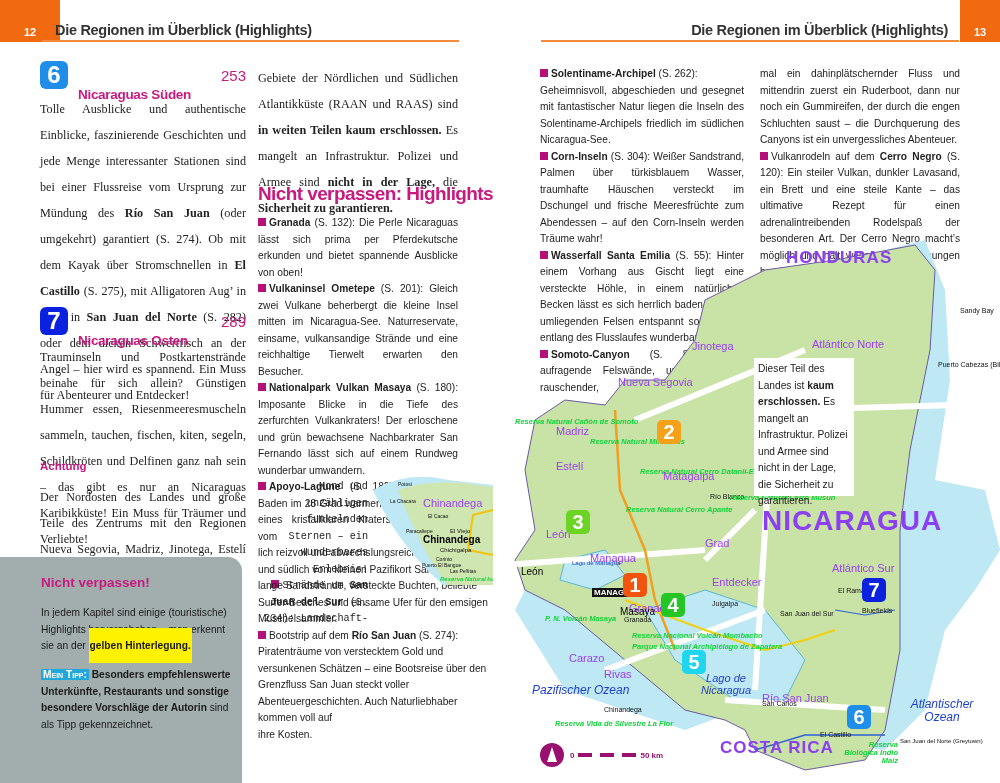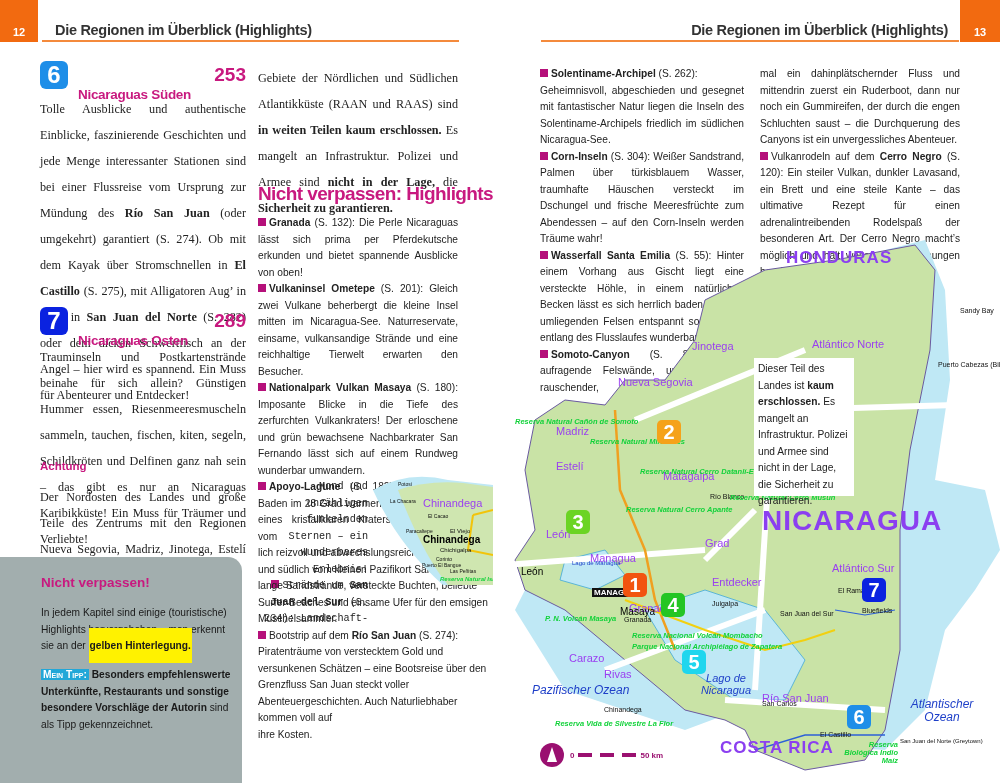--- a/index.html
+++ b/index.html
@@ -1,40 +1,40 @@
 <!DOCTYPE html>
 <html><head>
 <meta charset="utf-8">
 <style>
   * { box-sizing: border-box; margin: 0; padding: 0; }
   html, body { width: 1000px; height: 783px; overflow: hidden; background: #fff; }
   body { position: relative; font-family: "Liberation Sans", sans-serif; color: #222; }
 
   
-  .page-tab { position: absolute; top: 0; width: 38px; height: 42px; background: #f26a10; color: #fff;
+  .page-tab { position: absolute; top: 0; width: 60px; height: 42px; background: #f26a10; color: #fff;
     font-family: "Liberation Sans", sans-serif; font-weight: bold; font-size: 11px;
     display: flex; align-items: flex-end; justify-content: center; padding-bottom: 4px; }
   .tab-left { left: 0; }
   .tab-right { right: 0; width: 40px; }
   .running-head { position: absolute; top: 22px; font-family: "Liberation Sans", sans-serif; font-weight: bold;
     font-size: 14.5px; color: #333; letter-spacing: -0.3px; }
   .rh-left { left: 55px; }
   .rh-right { right: 52px; }
   .head-rule { position: absolute; top: 40px; height: 2px; background: #f48a3c; }
   .rule-left { left: 42px; width: 417px; }
   .rule-right { left: 541px; width: 418px; }
 
   
   .region-head { position: absolute; left: 40px; width: 206px; height: 30px; display: flex; align-items: center; }
   .region-badge { width: 28px; height: 28px; border-radius: 6px; color: #fff; font-weight: bold; font-size: 24px;
     display: flex; align-items: center; justify-content: center; font-family: "Liberation Sans", sans-serif; }
   .badge-6 { background: #1e8ee8; }
   .badge-7 { background: #0a22e0; }
   .region-title { margin-left: 10px; color: #c8197f; font-weight: bold; font-size: 13.5px; flex: 1; letter-spacing: -0.3px; margin-top: 39px; }
-  .region-page { color: #c8197f; font-weight: bold; font-size: 19px; }
+  .region-page { color: #c8197f; font-weight: normal; font-size: 15px; }
 
   .serif-para { position: absolute; font-family: "Liberation Serif", serif; font-size: 12.2px; line-height: 26px;
     text-align: justify; color: #222; hyphens: auto; }
   .serif-para b { font-weight: bold; }
 
   .achtung-label { position: absolute; left: 40px; top: 460px; color: #c8197f; font-weight: bold; font-size: 11.5px; }
 
   
   .info-box { position: absolute; left: 0; top: 557px; width: 242px; height: 226px; background: #a2aeae;
     border-top-right-radius: 14px; }

